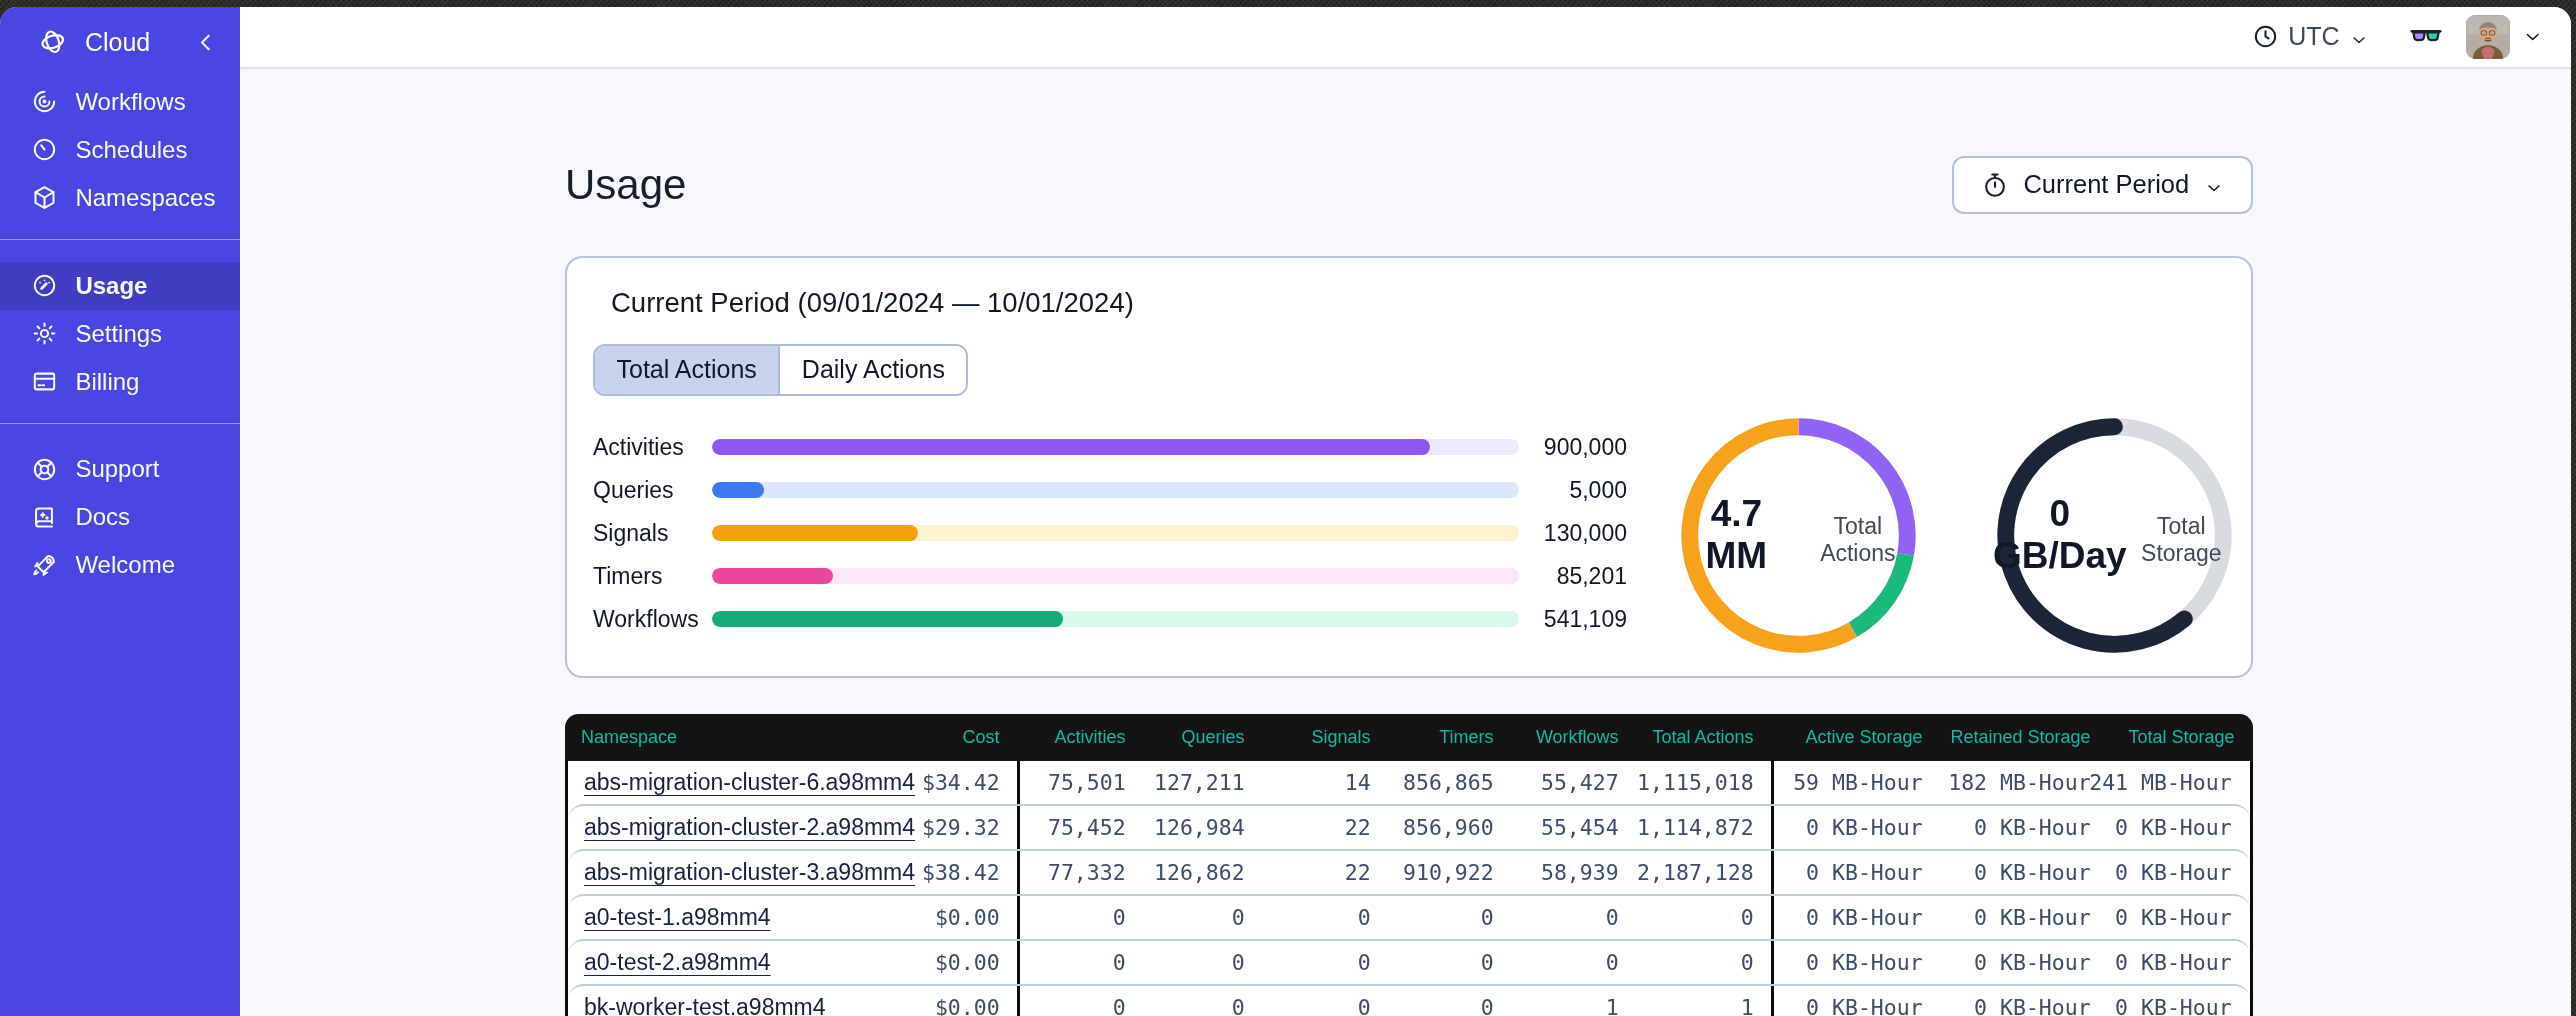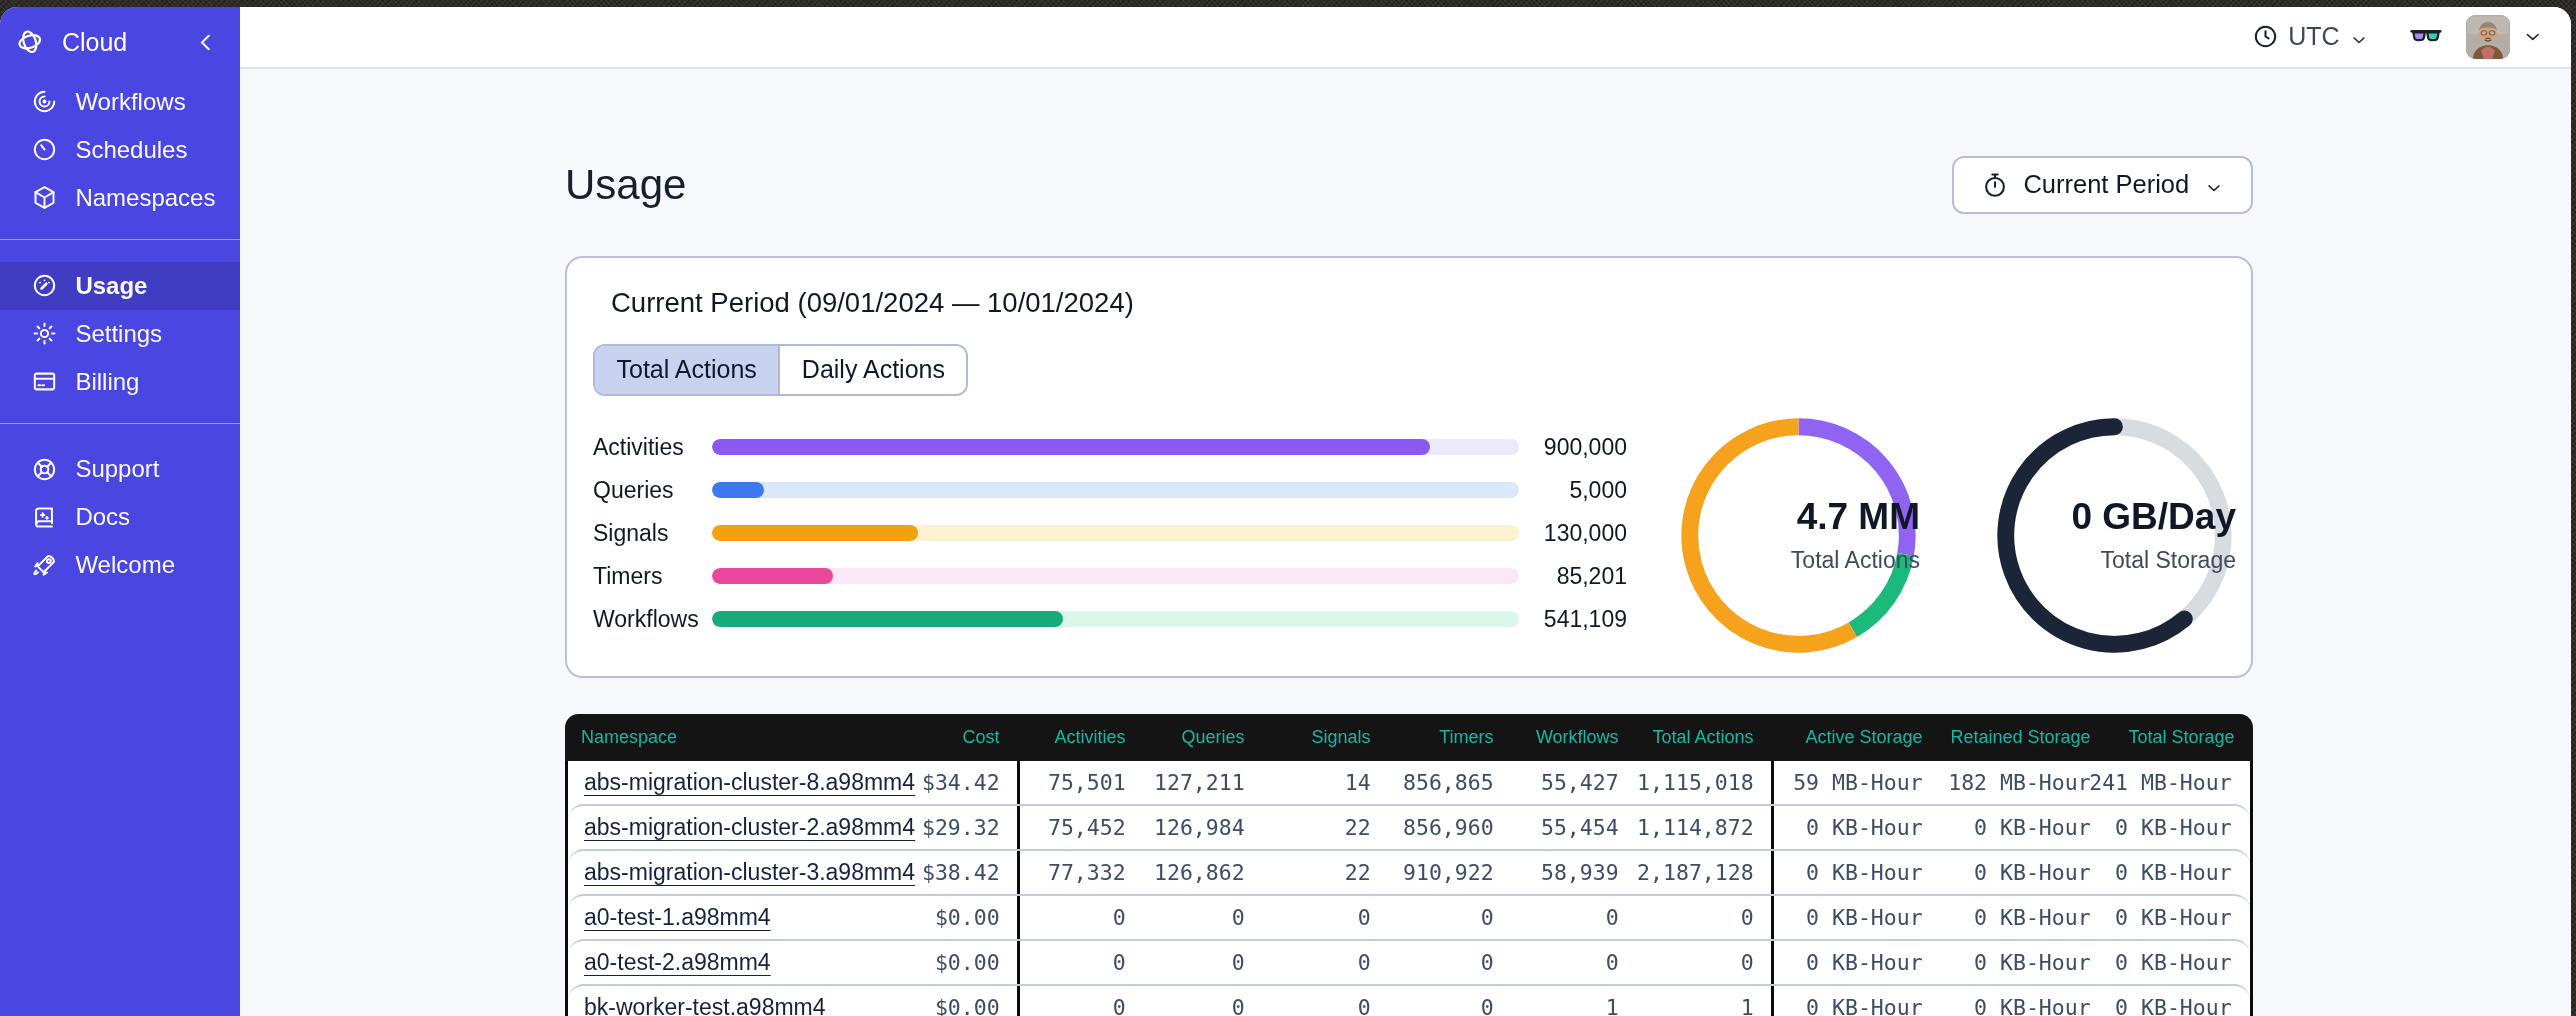--- a/index.html
+++ b/index.html
@@ -11,21 +11,21 @@
       repeating-linear-gradient(-45deg, rgba(0,0,0,.25) 0 1.3px, transparent 1.3px 4px);
     font-family:"Liberation Sans", sans-serif;
     -webkit-font-smoothing:antialiased;
   }
   .window{
     position:absolute;left:0;top:6.7px;width:2571px;height:1010px;
     border-radius:17.4px 17.4px 0 0;overflow:hidden;display:flex;background:#f7f8fb;
   }
   
   .sidebar{flex:0 0 240px;width:240px;background:#4946e1;color:#fff;overflow:hidden;}
-  .brand{height:71px;display:flex;align-items:center;gap:17.4px;padding-left:15px;position:relative;font-size:25px;font-weight:500;}
+  .brand{height:71px;display:flex;align-items:center;gap:17.4px;padding-left:38px;position:relative;font-size:25px;font-weight:500;}
   .brand .icn{width:29.5px;height:29.5px;}
   .collapse{position:absolute;right:20px;top:22px;width:27px;height:27px;opacity:.95;}
   .nav-item{height:48px;display:flex;align-items:center;gap:17.4px;padding-left:31px;font-size:24px;color:rgba(255,255,255,.97);cursor:pointer;}
   .nav-item .icn{width:27px;height:27px;flex:0 0 27px;}
   .nav-item.active{background:#403dc2;font-weight:700;}
   .nav-divider{border-top:1.3px solid rgba(255,255,255,.45);margin:17.4px 0 21.5px 0;}
   .icn svg{width:100%;height:100%;display:block;}
   
   .main{flex:1;display:flex;flex-direction:column;min-width:0;}
   .topbar{flex:0 0 60px;height:60px;background:#fff;border-bottom:2px solid #dfe2e9;display:flex;align-items:center;justify-content:flex-end;padding-right:28px;}
@@ -50,21 +50,21 @@
   .tab+.tab{border-left:2px solid #aebad8;}
   .tab.active{background:#c7d3ee;}
   .bars{position:absolute;left:26px;top:168px;width:1034px;}
   .bar-row{display:flex;align-items:center;height:43px;}
   .bar-label{width:119px;font-size:23px;color:#101828;}
   .bar-track{width:807px;height:15.4px;border-radius:8px;position:relative;overflow:hidden;}
   .bar-fill{position:absolute;left:0;top:0;height:100%;border-radius:8px;}
   .bar-value{flex:1;text-align:right;font-size:23px;color:#101828;}
   .donut{position:absolute;top:156px;width:243px;height:243px;}
   .donut svg{position:absolute;inset:0;}
-  .donut-center{position:absolute;inset:0;display:flex;flex-direction:column;align-items:flex-end;justify-content:center;text-align:center;}
+  .donut-center{position:absolute;inset:0;display:flex;flex-direction:row;align-items:center;justify-content:center;text-align:center;}
   .donut-value{font-size:37px;font-weight:600;color:#101828;}
   .donut-label{font-size:23px;color:#3f4a5b;margin-top:9.4px;}
   
   .usage-table{margin-top:36px;width:1688px;}
   .thead{display:grid;grid-template-columns:295px 157px 126px 119px 126px 123px 125px 135px 169px 168px 144px;height:47px;background:#141414;border-radius:13.4px 13.4px 0 0;align-items:center;color:#14b8a6;font-size:18px;font-weight:500;}
   .hcell{text-align:right;padding-right:17.4px;white-space:nowrap;}
   .hcell.first{text-align:left;padding-left:16px;}
   .tbody{box-sizing:border-box;border-left:3.4px solid #0b0b0b;border-right:3.4px solid #0b0b0b;background:#fff;}
   .trow{display:grid;grid-template-columns:292px 157px 126px 119px 126px 123px 125px 135px 169px 168px 141px;height:43px;}
   .trow+.trow{border-top:2px solid #bfcddd;border-radius:16px;}
@@ -340,21 +340,21 @@
             <div class="hcell">Timers</div>
             <div class="hcell">Workflows</div>
             <div class="hcell">Total Actions</div>
             <div class="hcell">Active Storage</div>
             <div class="hcell">Retained Storage</div>
             <div class="hcell">Total Storage</div>
           </div>
         <div class="tbody" id="table-body">
             <div class="trow">
               <div class="cell ns">
-                <span class="ns-link">abs-migration-cluster-8.a98mm4</span>
+                <span class="ns-link">abs-migration-cluster-6.a98mm4</span>
               </div>
               <div class="cell">$34.42</div>
               <div class="cell sep">75,501</div>
               <div class="cell">127,211</div>
               <div class="cell">14</div>
               <div class="cell">856,865</div>
               <div class="cell">55,427</div>
               <div class="cell">1,115,018</div>
               <div class="cell sep">59 MB-Hour</div>
               <div class="cell">182 MB-Hour</div>

